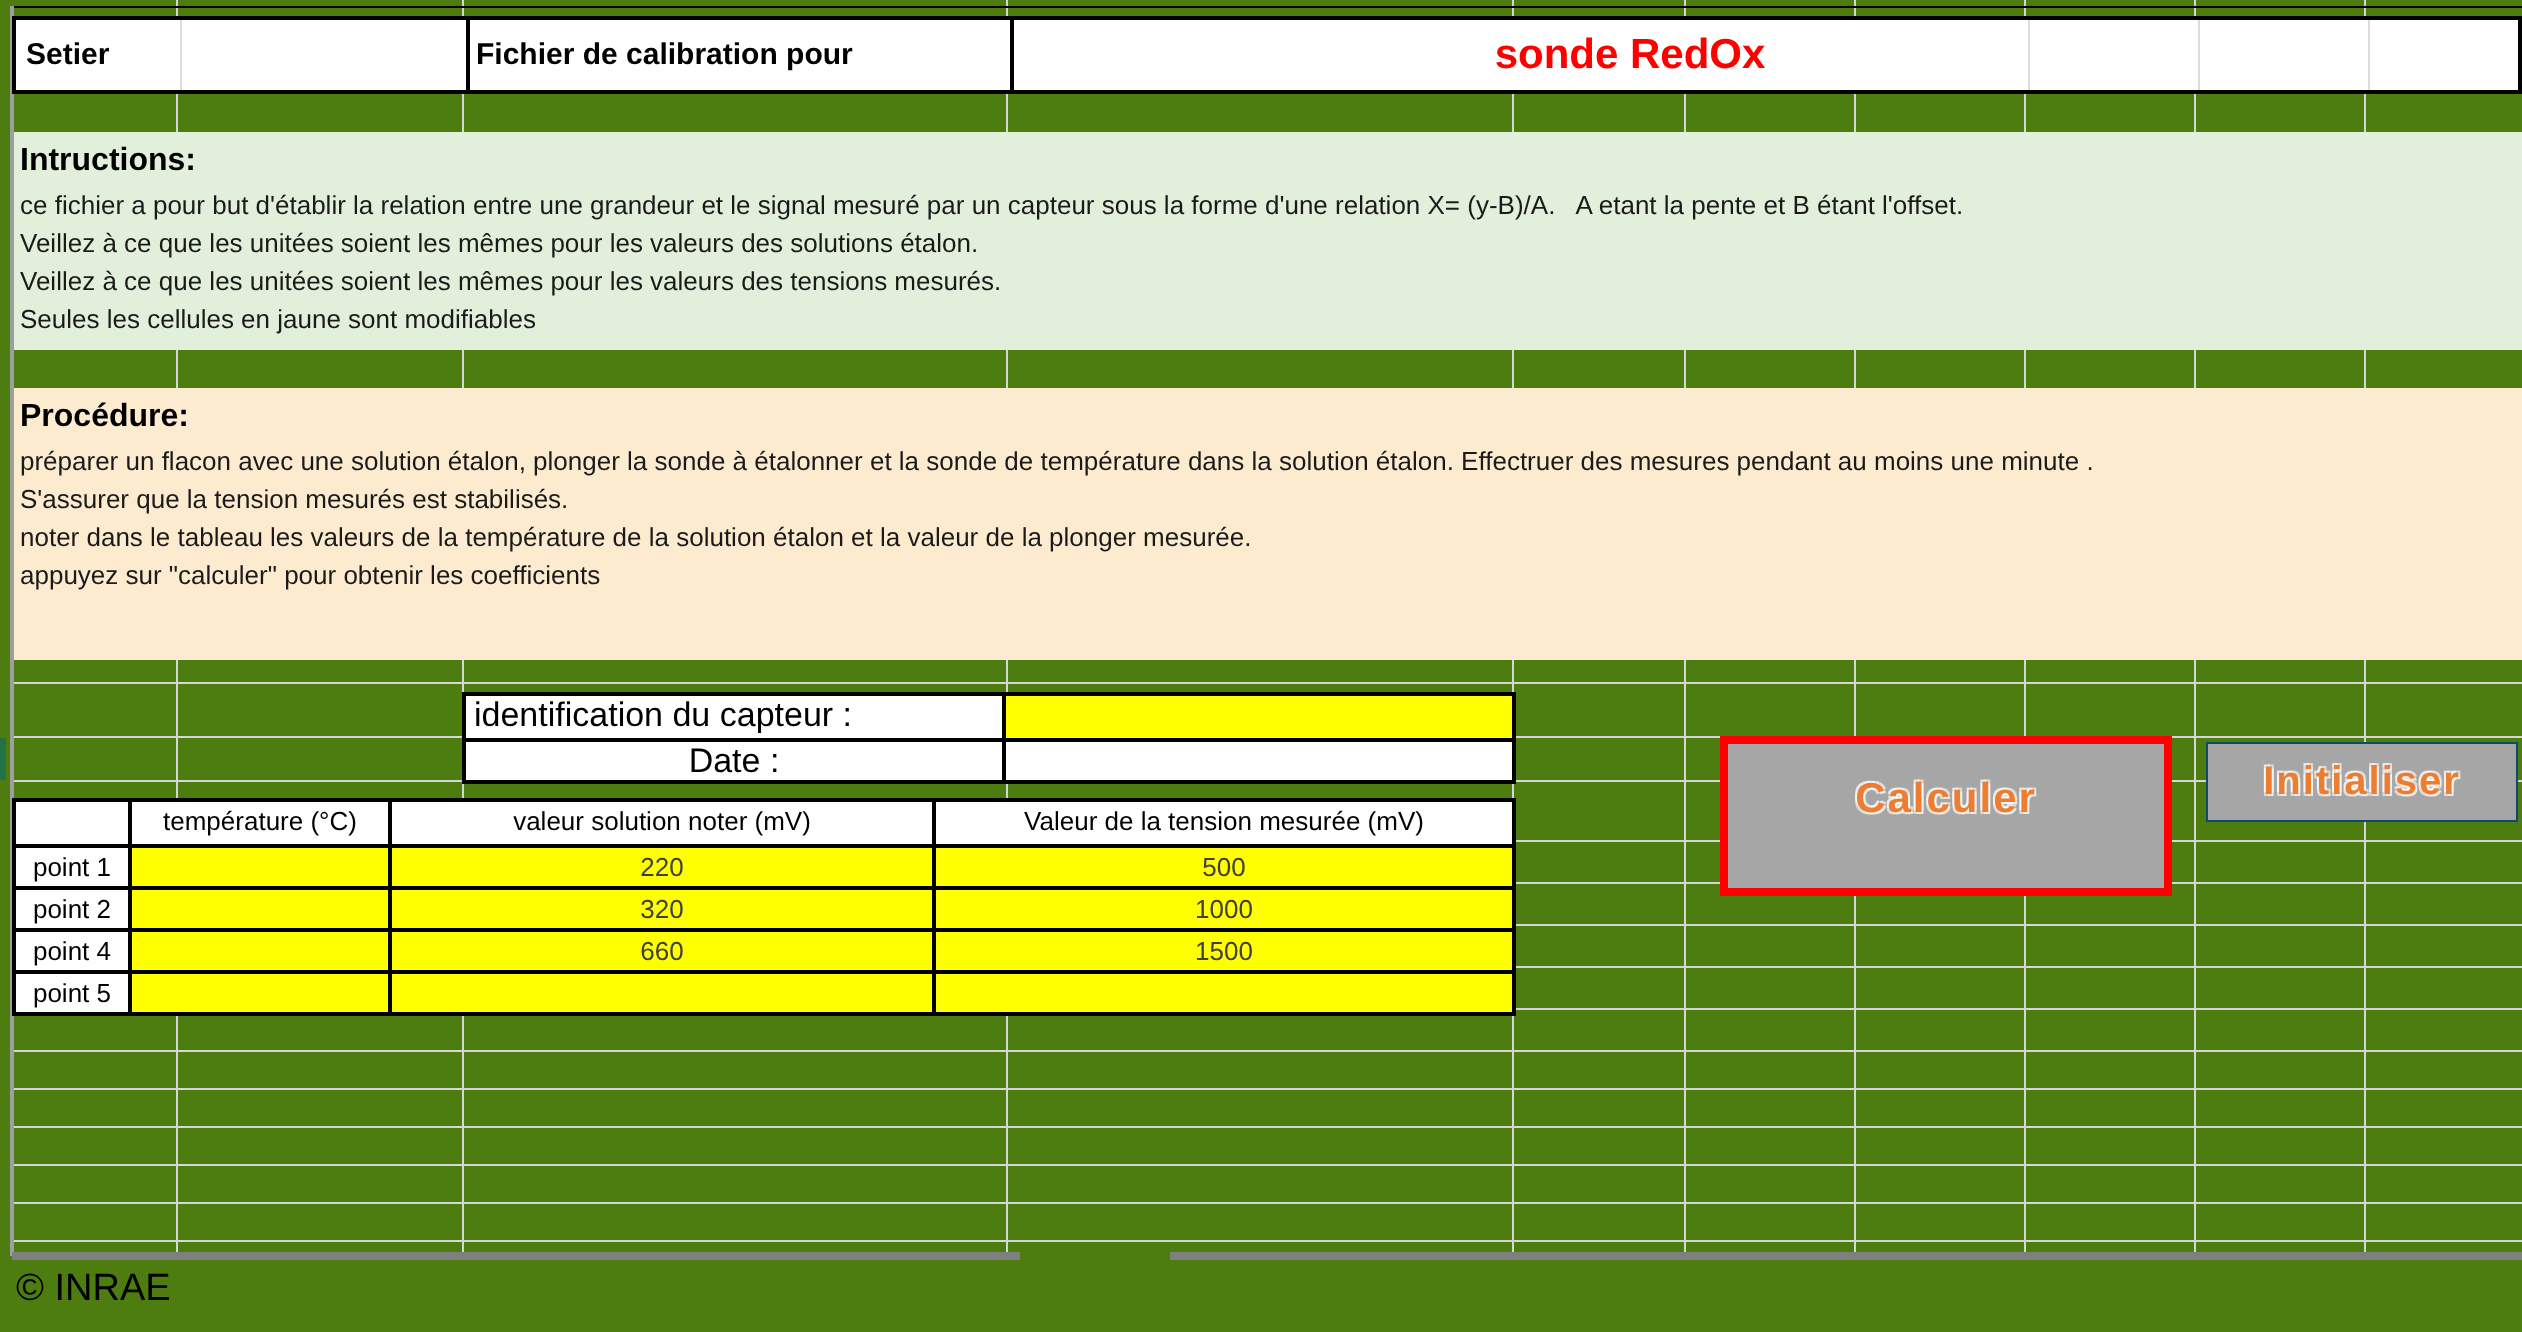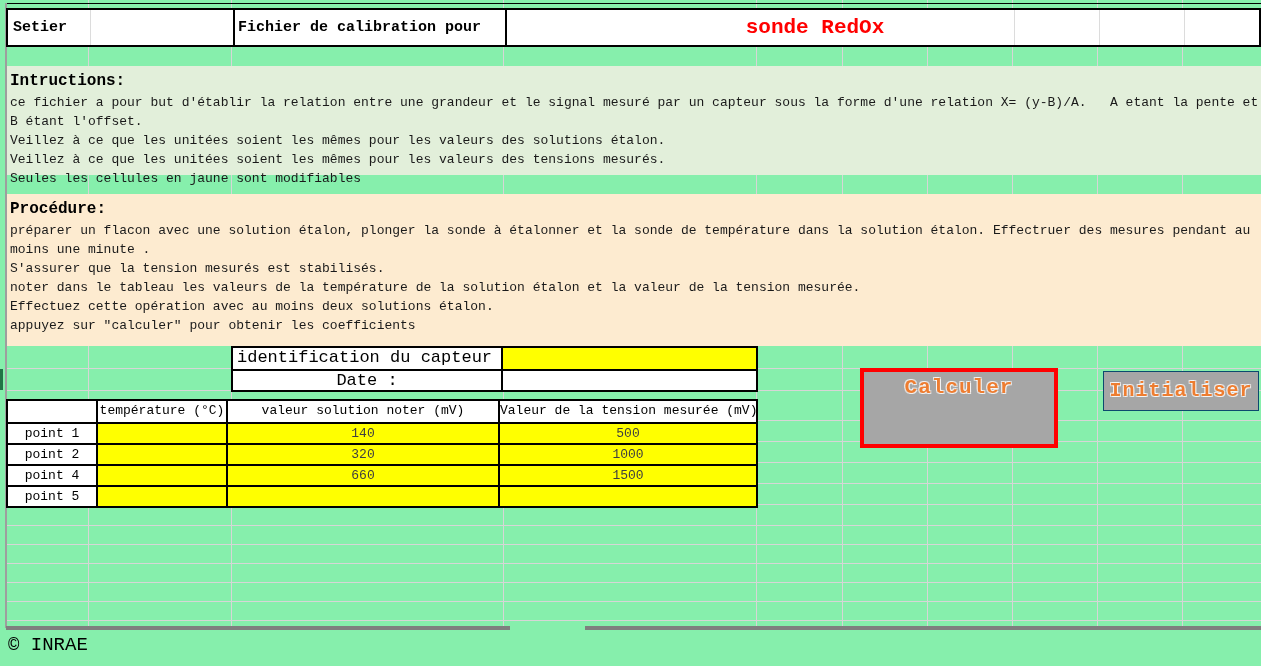--- a/index.html
+++ b/index.html
@@ -1,17 +1,17 @@
 <!DOCTYPE html>
 <html><head>
 <meta charset="utf-8">
 <style>
   html,body{margin:0;padding:0;background:#fff;}
-  #page{position:relative;width:1261px;height:666px;background:#86efac;overflow:hidden;
-        font-family:Liberation Mono, monospace;color:#000;}
+  #page{position:relative;width:1261px;height:666px;background:#4d7c0f;overflow:hidden;
+        font-family:Liberation Sans, sans-serif;color:#000;}
   .abs{position:absolute;}
   .vline{position:absolute;width:1px;background:#d6d6d6;top:0;height:628px;}
   .hline{position:absolute;height:1px;background:#d6d6d6;left:6px;width:1255px;}
   
   #topline{left:6px;top:3px;width:1255px;height:1px;background:#000;}
   #leftedge{left:5px;top:3px;width:2px;height:625px;background:#9e9e9e;}
   
   #titlebox{left:6px;top:8px;width:1255px;height:39px;background:#fff;border:2px solid #000;box-sizing:border-box;}
   #titlebox .blackdiv{position:absolute;top:0;width:2px;height:35px;background:#000;}
   #titlebox .faint{position:absolute;top:0;width:1px;height:35px;background:#dcdcdc;}
@@ -28,26 +28,26 @@
   .frow+.frow{border-top:2px solid #000;}
   .fcell{box-sizing:border-box;font-size:17px;line-height:19px;overflow:hidden;white-space:nowrap;}
   .flabel{width:270px;border-right:2px solid #000;}
   .fvalue{flex:1;}
   
   #caltable{left:6px;top:399px;background:#fff;border:2px solid #000;box-sizing:border-box;width:752px;}
   .trow{display:flex;height:21px;box-sizing:border-box;}
   .trow+.trow{border-top:2px solid #000;}
   .tc{box-sizing:border-box;font-size:13px;line-height:19px;text-align:center;overflow:hidden;white-space:nowrap;}
   .tc+.tc{border-left:2px solid #000;}
-  .ca{width:88px;} .cb{width:130px;} .cc{width:272px;} .cd{flex:1;}
+  .ca{width:56px;} .cb{width:130px;} .cc{width:272px;} .cd{flex:1;}
   .yellow{background:#ffff00;}
   .num{color:#404040;}
   
-  #btn-calc{left:860px;top:368px;width:198px;height:80px;background:#a6a6a6;border:4px solid #ff0000;
-            box-sizing:border-box;text-align:center;padding-top:4px;cursor:pointer;}
+  #btn-calc{left:860px;top:368px;width:226px;height:80px;background:#a6a6a6;border:4px solid #ff0000;
+            box-sizing:border-box;text-align:center;padding-top:16px;cursor:pointer;}
   #btn-init{left:1103px;top:371px;width:156px;height:40px;background:#a6a6a6;border:1px solid #0c4a6e;
             box-sizing:border-box;text-align:center;line-height:38px;cursor:pointer;}
   .btn-text{font-weight:bold;font-size:21px;letter-spacing:1px;
             text-shadow:1px 1px 0 rgba(255,255,255,.75),-1px -1px 0 rgba(255,255,255,.75),
                         1px -1px 0 rgba(255,255,255,.6),-1px 1px 0 rgba(255,255,255,.6);}
   
   .pagebreak{position:absolute;top:626px;height:4px;background:#7f7f7f;}
   #copyright{left:8px;top:634px;font-size:19px;}
   #rowmark{left:0;top:369px;width:3px;height:21px;background:#217346;}
 </style>
@@ -99,26 +99,25 @@
   </div>
 
   <div class="block" id="instr" style="top:66px;height:109px;background:#e2efda;">
     <div class="block-heading">Intructions:</div>
     <div class="block-line">ce fichier a pour but d'établir la relation entre une grandeur et le signal mesuré par un capteur sous la forme d'une relation X= (y-B)/A.   A etant la pente et B étant l'offset.</div>
     <div class="block-line">Veillez à ce que les unitées soient les mêmes pour les valeurs des solutions étalon.</div>
     <div class="block-line">Veillez à ce que les unitées soient les mêmes pour les valeurs des tensions mesurés.</div>
     <div class="block-line">Seules les cellules en jaune sont modifiables</div>
   </div>
 
-  <div class="block" id="proc" style="top:194px;height:152px;background:#fdebd0;">
+  <div class="block" id="proc" style="top:194px;height:136px;background:#fdebd0;">
     <div class="block-heading">Procédure:</div>
     <div class="block-line">préparer un flacon avec une solution étalon, plonger la sonde à étalonner et la sonde de température dans la solution étalon. Effectruer des mesures pendant au moins une minute .</div>
     <div class="block-line">S'assurer que la tension mesurés est stabilisés.</div>
-    <div class="block-line">noter dans le tableau les valeurs de la température de la solution étalon et la valeur de la tension mesurée.</div>
-    <div class="block-line">Effectuez cette opération avec au moins deux solutions étalon.</div>
+    <div class="block-line">noter dans le tableau les valeurs de la température de la solution étalon et la valeur de la plonger mesurée.</div>
     <div class="block-line">appuyez sur "calculer" pour obtenir les coefficients</div>
   </div>
 
   <div class="abs" id="rowmark"></div>
 
   <div class="abs" id="formbox">
     <div class="frow">
       <div class="fcell flabel" style="padding-left:4px;">identification du capteur :</div>
       <div class="fcell fvalue yellow"></div>
     </div>
@@ -131,21 +130,21 @@
   <div class="abs" id="caltable">
     <div class="trow">
       <div class="tc ca"></div>
       <div class="tc cb">température (°C)</div>
       <div class="tc cc">valeur solution noter (mV)</div>
       <div class="tc cd">Valeur de la tension mesurée (mV)</div>
     </div>
     <div class="trow">
       <div class="tc ca">point 1</div>
       <div class="tc cb yellow"></div>
-      <div class="tc cc yellow num">140</div>
+      <div class="tc cc yellow num">220</div>
       <div class="tc cd yellow num">500</div>
     </div>
     <div class="trow">
       <div class="tc ca">point 2</div>
       <div class="tc cb yellow"></div>
       <div class="tc cc yellow num">320</div>
       <div class="tc cd yellow num">1000</div>
     </div>
     <div class="trow">
       <div class="tc ca">point 4</div>

